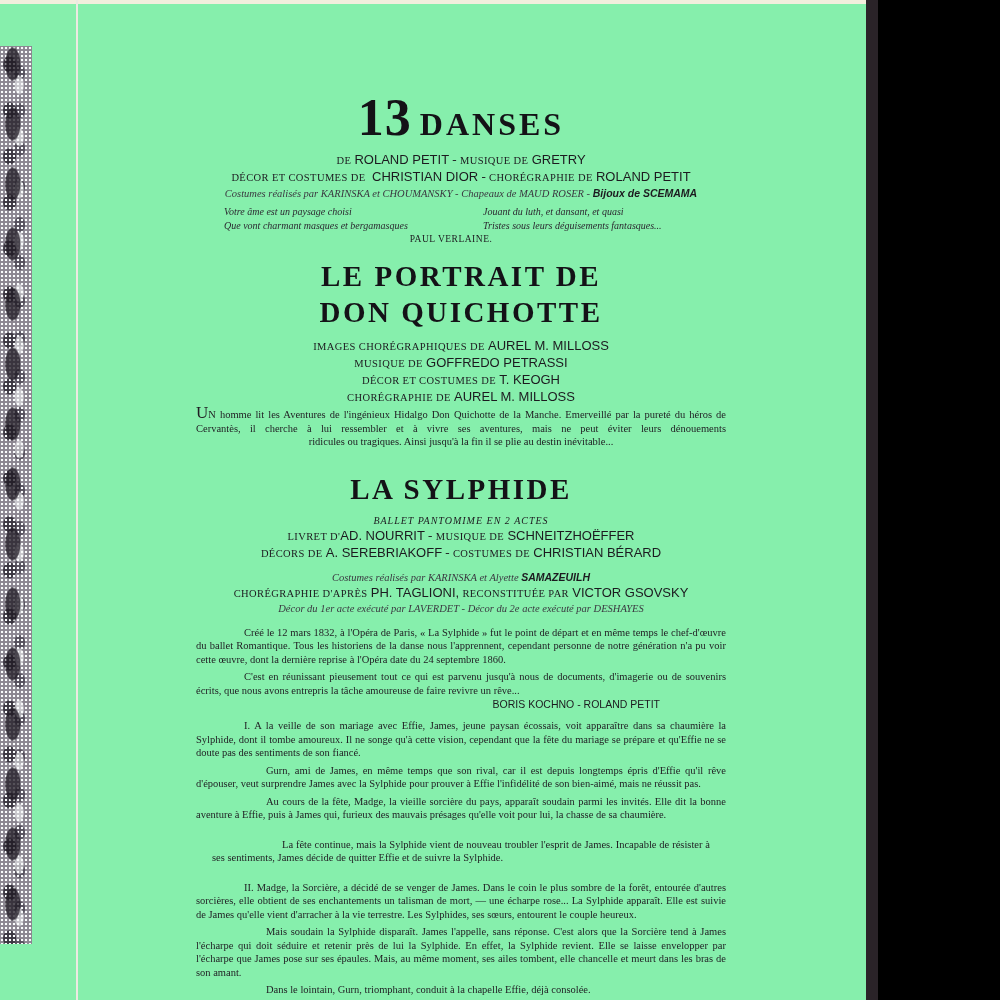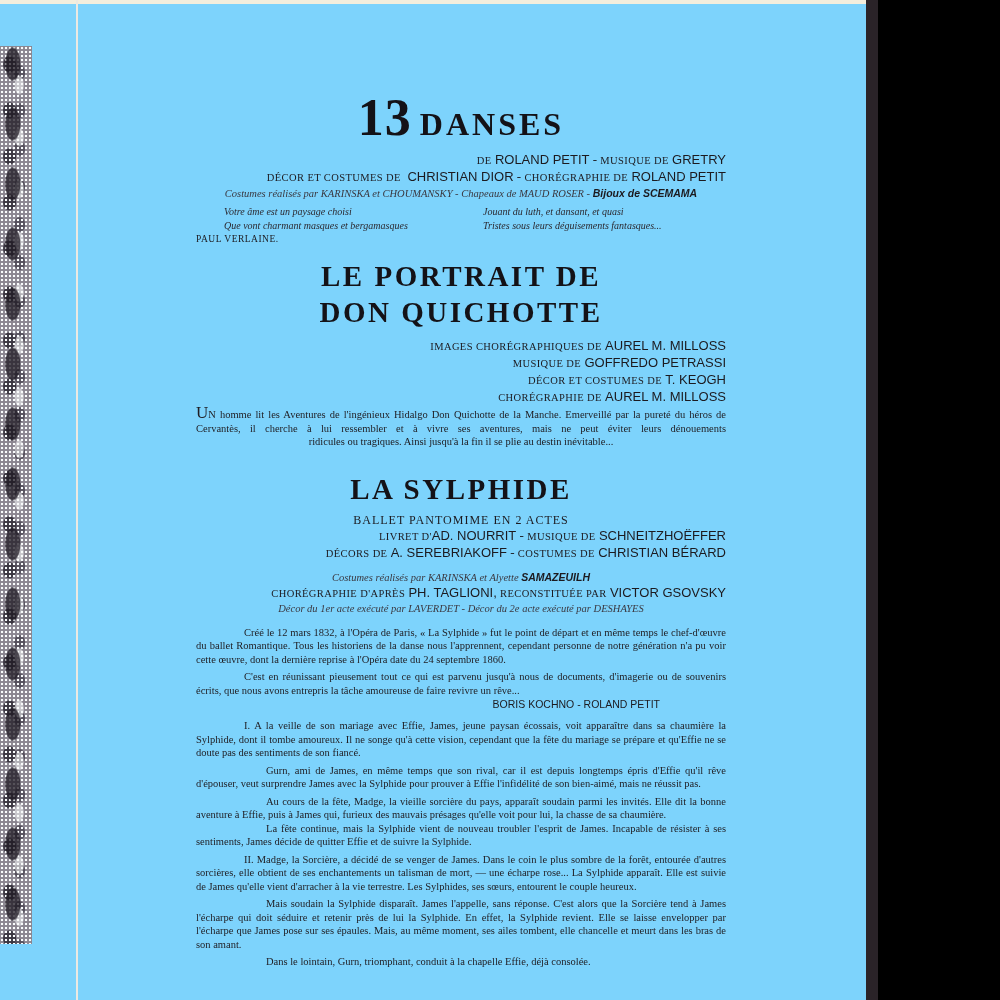--- a/index.html
+++ b/index.html
@@ -4,21 +4,21 @@
   <style>
     html, body { margin:0; padding:0; }
     body {
       width:1000px; height:1000px; position:relative; overflow:hidden;
       background:#000;
       font-family: "Liberation Serif", "DejaVu Serif", serif;
       color:#1c1a1f;
     }
     .page {
       position:absolute; left:0; top:0; width:866px; height:1000px;
-      background:#7dd3fc;
+      background:#86efac;
     }
     .right-edge {
       position:absolute; left:866px; top:0; width:12px; height:1000px;
       background:#2a2328;
     }
     .fold {
       position:absolute; left:76px; top:0; width:2px; height:1000px;
       background:#ece9e2;
     }
     .top-edge {
@@ -43,45 +43,45 @@
     .content {
       position:absolute; left:196px; top:92px; width:530px;
     }
     .center { text-align:center; }
     .title-13 {
       text-align:center; margin:0; line-height:1;
       font-size:42px; letter-spacing:1px; color:#141217;
     }
     .title-13 .num { font-size:52px; }
     .title-13 .word { font-size:32px; letter-spacing:3px; margin-left:8px; }
-    .sc { font-size:13px; line-height:16px;text-align:right; }
+    .sc { font-size:13px; line-height:16px; }
     .sc .small { font-size:10.5px; text-transform:uppercase; letter-spacing:0.4px; }
     .sc .name { font-family:"Liberation Sans","DejaVu Sans",sans-serif; font-size:13px; }
     .italic-line {
       font-style:italic; font-size:10.5px; line-height:14px; color:#3a3840;
     }
     .italic-line b { font-family:"Liberation Sans", sans-serif; font-weight:bold; font-style:italic; color:#1c1a1f; }
     .verse {
       display:flex; justify-content:space-between; margin:4px 0 0 28px;
       font-style:italic; font-size:10px; line-height:14px; color:#2b2930;gap:16px;
     }
     .verse .col { width:250px; }
-    .verse-attr { text-align:left; font-size:9.5px; letter-spacing:0.5px; margin-right:20px; line-height:13px; }
+    .verse-attr { text-align:center; font-size:9.5px; letter-spacing:0.5px; margin-right:20px; line-height:13px; }
     .h-big {
       text-align:center; font-size:29px; letter-spacing:2.5px; line-height:36px; margin:0; color:#141217;
     }
     .para {
       font-size:10.5px; line-height:13.5px; text-align:justify; color:#1f1d22;
     }
     .para.indent { text-indent:48px; }
     .para.indent2 { text-indent:70px; }
     .para .dropcap { font-size:17px; }
     .para-center { text-align:center; font-size:10.5px; line-height:13.5px; }
     .sig { text-align:right; font-family:"Liberation Sans",sans-serif; font-size:10.5px; margin-right:66px; line-height:14px; }
-    .sub-italic { text-align:center; font-size:12px; letter-spacing:1px; line-height:15px; }
+    .sub-italic { text-align:center; font-style:italic; font-size:10px; letter-spacing:1px; line-height:15px; }
   </style>
 </head>
 <body>
 
 <div class="page">
   <div class="top-edge"></div>
   <div class="lace"></div>
   <div class="fold"></div>
 
   <div class="content">
@@ -142,21 +142,21 @@
       <div class="center italic-line">Décor du 1er acte exécuté par LAVERDET - Décor du 2e acte exécuté par DESHAYES</div>
 
       <p class="para indent" style="margin:10px 0 0 0;">Créé le 12 mars 1832, à l'Opéra de Paris, « La Sylphide » fut le point de départ et en même temps le chef-d'œuvre du ballet Romantique. Tous les historiens de la danse nous l'apprennent, cependant personne de notre génération n'a pu voir cette œuvre, dont la dernière reprise à l'Opéra date du 24 septembre 1860.</p>
       <p class="para indent" style="margin:4px 0 0 0;">C'est en réunissant pieusement tout ce qui est parvenu jusqu'à nous de documents, d'imagerie ou de souvenirs écrits, que nous avons entrepris la tâche amoureuse de faire revivre un rêve...</p>
       <div class="sig">BORIS KOCHNO - ROLAND PETIT</div>
 
       <div style="margin-top:8px;">
         <p class="para indent" style="margin:0;">I. A la veille de son mariage avec Effie, James, jeune paysan écossais, voit apparaître dans sa chaumière la Sylphide, dont il tombe amoureux. Il ne songe qu'à cette vision, cependant que la fête du mariage se prépare et qu'Effie ne se doute pas des sentiments de son fiancé.</p>
         <p class="para indent2" style="margin:4px 0 0 0;">Gurn, ami de James, en même temps que son rival, car il est depuis longtemps épris d'Effie qu'il rêve d'épouser, veut surprendre James avec la Sylphide pour prouver à Effie l'infidélité de son bien-aimé, mais ne réussit pas.</p>
         <p class="para indent2" style="margin:4px 0 0 0;">Au cours de la fête, Madge, la vieille sorcière du pays, apparaît soudain parmi les invités. Elle dit la bonne aventure à Effie, puis à James qui, furieux des mauvais présages qu'elle voit pour lui, la chasse de sa chaumière.</p>
-        <p class="para indent2" style="margin:0;">La fête continue, mais la Sylphide vient de nouveau troubler l'esprit de James. Incapable de résister à ses sentiments, James décide de quitter Effie et de suivre la Sylphide.</p>
+        <p class="para indent2" style="margin:16px;">La fête continue, mais la Sylphide vient de nouveau troubler l'esprit de James. Incapable de résister à ses sentiments, James décide de quitter Effie et de suivre la Sylphide.</p>
         <p class="para indent" style="margin:4px 0 0 0;">II. Madge, la Sorcière, a décidé de se venger de James. Dans le coin le plus sombre de la forêt, entourée d'autres sorcières, elle obtient de ses enchantements un talisman de mort, — une écharpe rose... La Sylphide apparaît. Elle est suivie de James qu'elle vient d'arracher à la vie terrestre. Les Sylphides, ses sœurs, entourent le couple heureux.</p>
         <p class="para indent2" style="margin:4px 0 0 0;">Mais soudain la Sylphide disparaît. James l'appelle, sans réponse. C'est alors que la Sorcière tend à James l'écharpe qui doit séduire et retenir près de lui la Sylphide. En effet, la Sylphide revient. Elle se laisse envelopper par l'écharpe que James pose sur ses épaules. Mais, au même moment, ses ailes tombent, elle chancelle et meurt dans les bras de son amant.</p>
         <p class="para indent2" style="margin:4px 0 0 0;">Dans le lointain, Gurn, triomphant, conduit à la chapelle Effie, déjà consolée.</p>
       </div>
     </section>
   </div>
 </div>
 <div class="right-edge"></div>
 
 </body></html>

